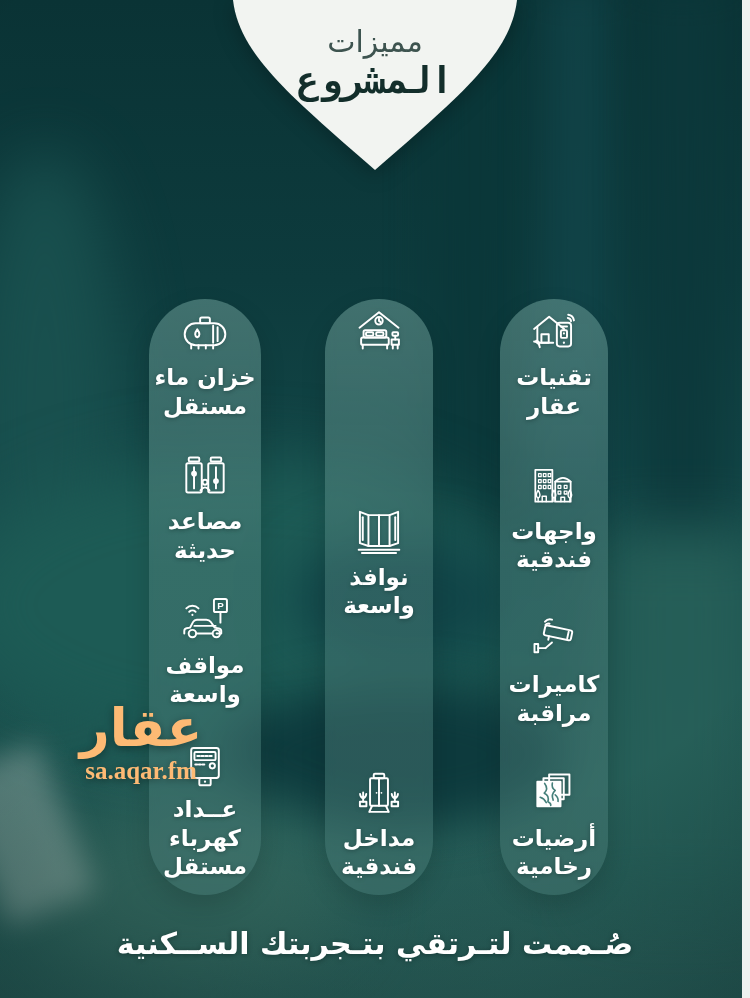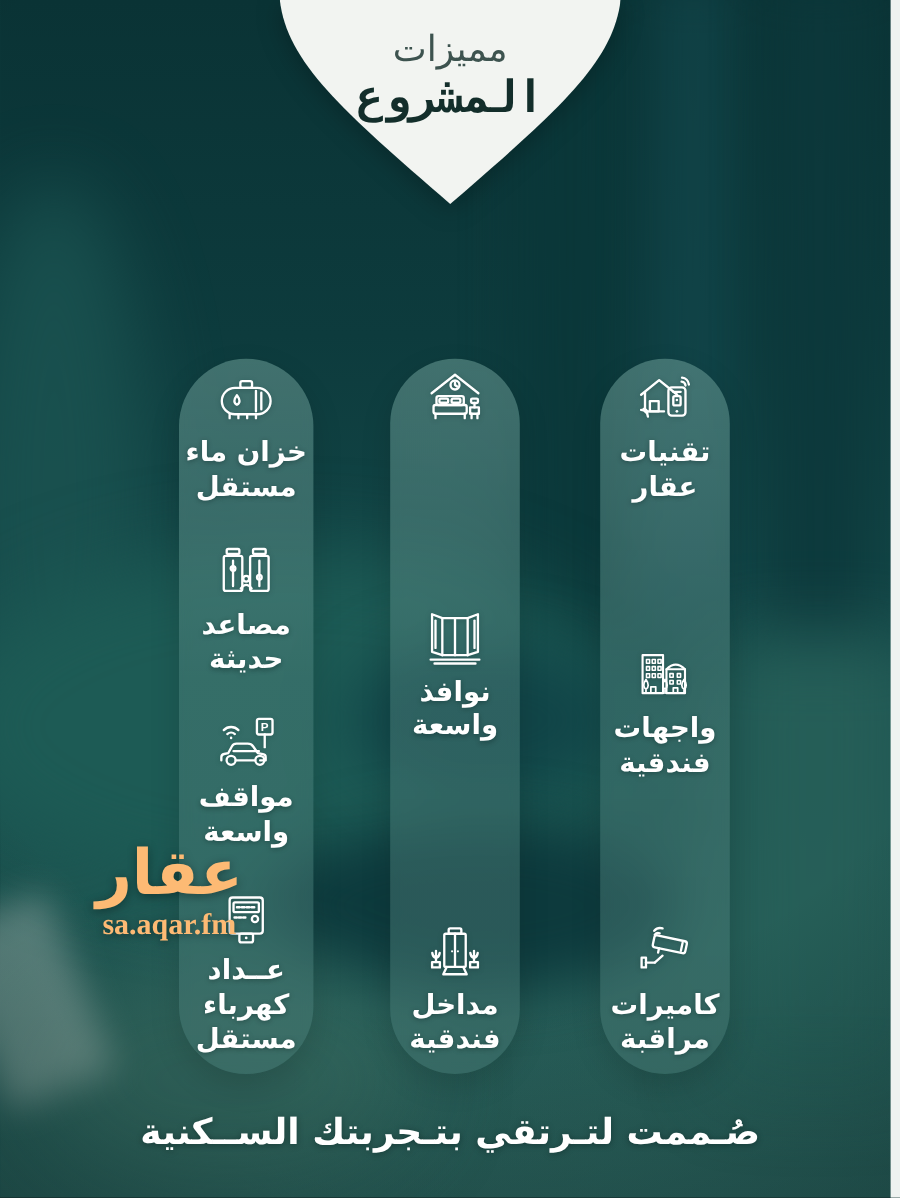--- a/index.html
+++ b/index.html
@@ -266,20 +266,27 @@
         <div class="flabel">واجهات
 فندقية</div>
       </div>
       <div class="feature">
         <svg class="ficon" viewBox="0 0 64 64">
           <use href="#cctv-camera-icon"></use>
         </svg>
         <div class="flabel">كاميرات
 مراقبة</div>
       </div>
+      <div class="feature">
+        <svg class="ficon" viewBox="0 0 64 64">
+          <use href="#marble-floor-icon"></use>
+        </svg>
+        <div class="flabel">أرضيات
+رخامية</div>
+      </div>
     </div>
   <div class="pill pill-middle">
       <div class="feature">
         <svg class="ficon" viewBox="0 0 64 64">
           <use href="#high-ceiling-icon"></use>
         </svg>
       </div>
       <div class="feature">
         <svg class="ficon" viewBox="0 0 64 64">
           <use href="#wide-window-icon"></use>

